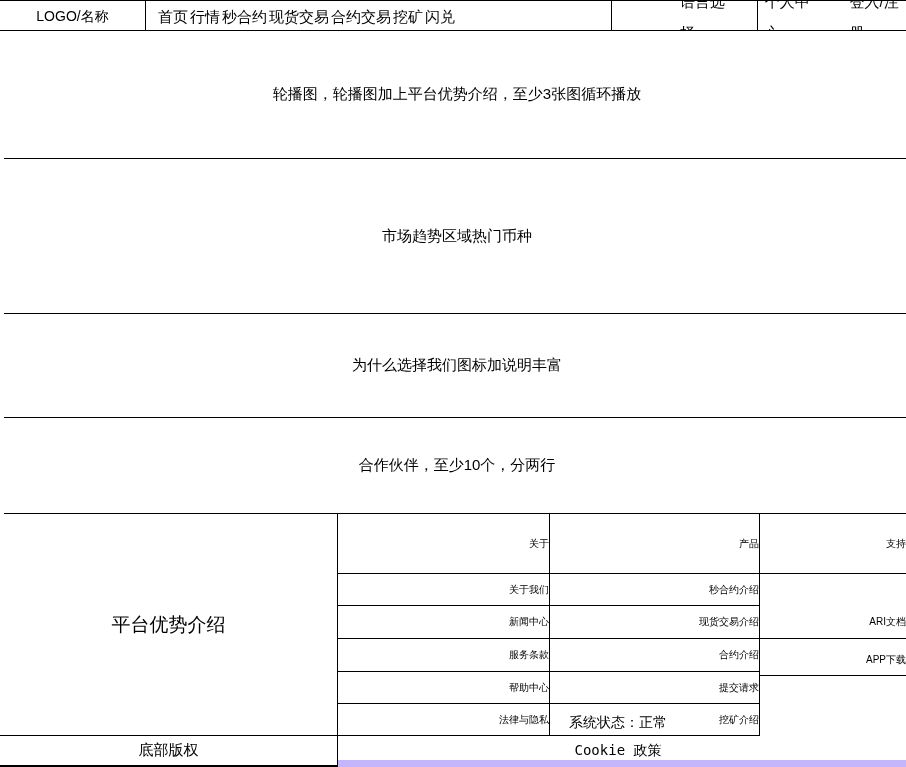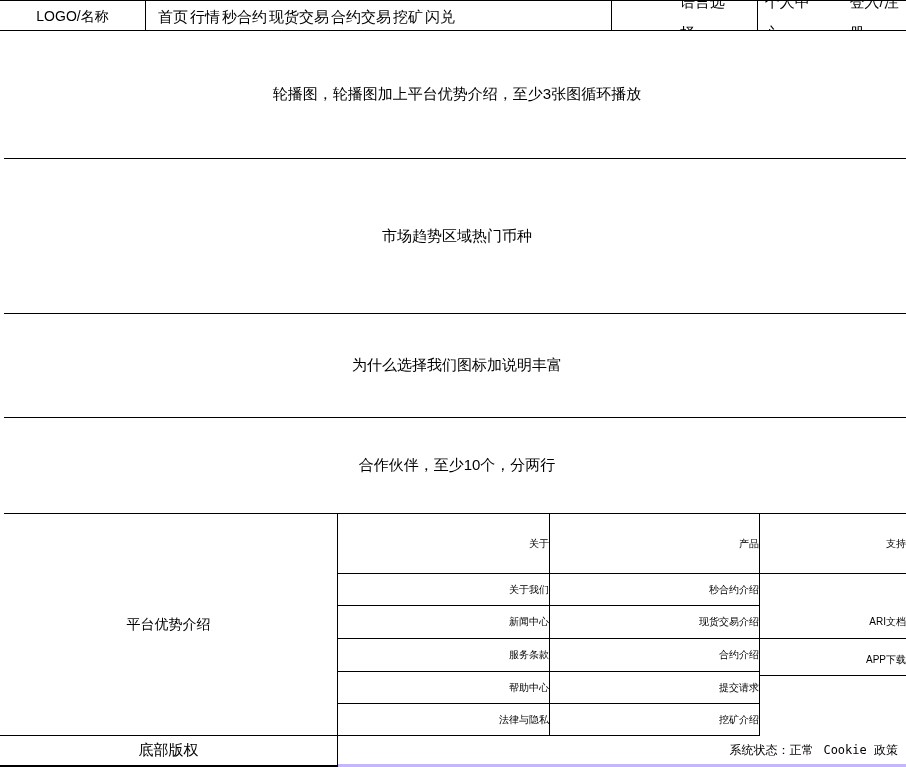--- a/index.html
+++ b/index.html
@@ -96,21 +96,21 @@
   .foot-left {
     position: absolute;
     left: 0; top: 514px;
     width: 338px; height: 222px;
     box-sizing: border-box;
     border-right: 1px solid #000;
     border-bottom: 1px solid #000;
     display: flex;
     align-items: center;
     justify-content: center;
-    font-size: 14px;
+    font-size: 19px;
   }
   .fcell {
     position: absolute;
     box-sizing: border-box;
     border-right: 1px solid #000;
     border-bottom: 1px solid #000;
     display: flex;
     align-items: center;
     justify-content: flex-end;
     font-size: 10px;
@@ -127,26 +127,27 @@
     border-right: 1px solid #000;
     border-bottom: 2px solid #000000;
     display: flex; align-items: center; justify-content: center;
     font-size: 15px;
   }
   .bottom-mid {
     position: absolute;
     left: 338px; top: 736px;
     width: 568px; height: 31px;
     box-sizing: border-box;
-    border-bottom: 3px solid #c4b5fd;
+    border-bottom: 7px solid #c4b5fd;
     display: flex; align-items: center; justify-content: flex-end;
     padding-right: 8px;
     gap: 10px;
     font-family: "DejaVu Sans Mono", monospace;
-    font-size: 12px;
+    font-size: 14px;
+    flex-direction: column;
   }
   .bottom-mid span { white-space: nowrap; }
 </style>
 </head>
 <body>
 
 <div class="page">
 
   <div class="header-row">
     <div class="hdr-logo">LOGO/名称</div>

